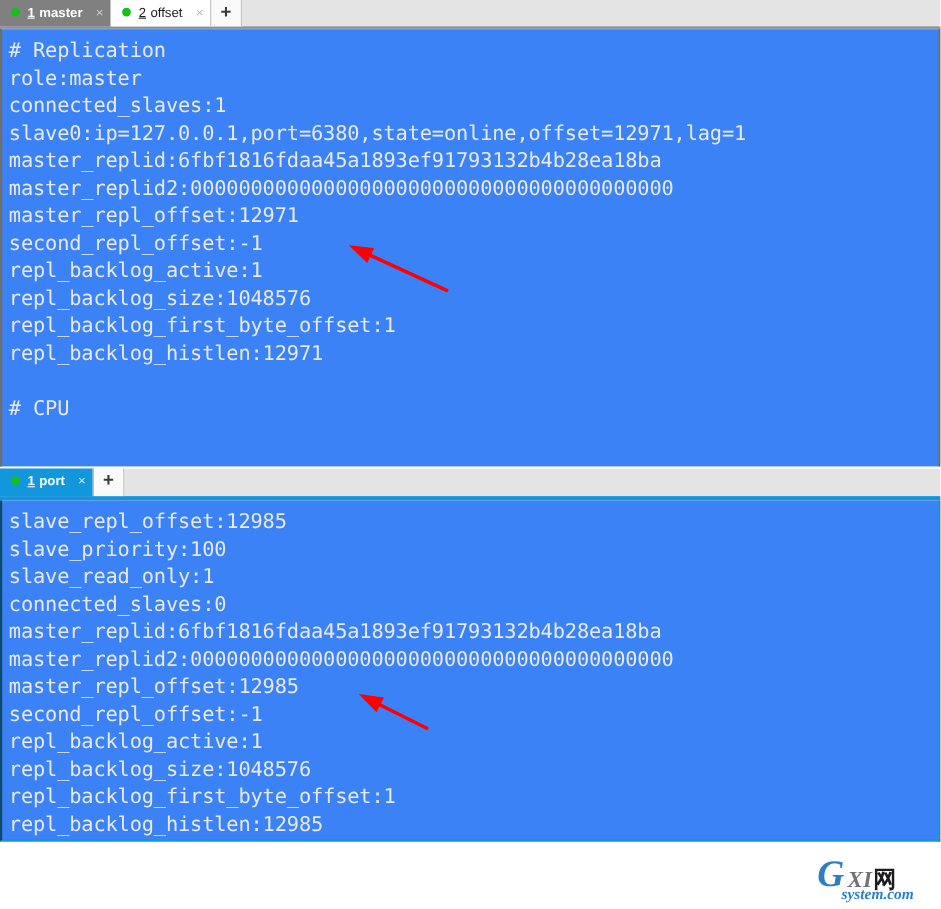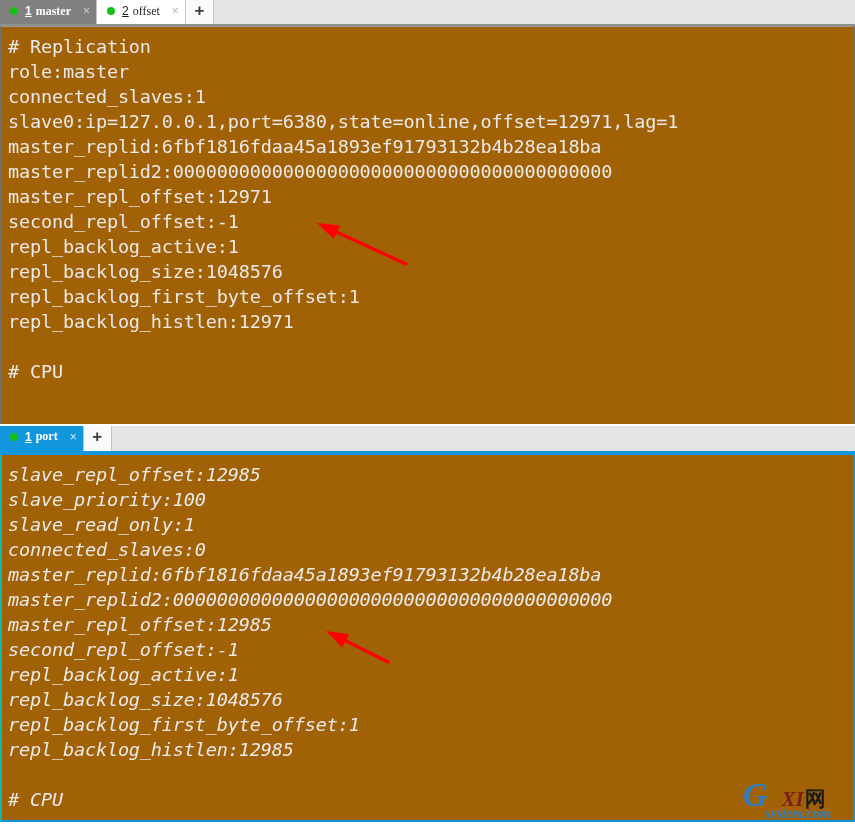--- a/index.html
+++ b/index.html
@@ -77,21 +77,21 @@
     border-radius: 50%;
     background: #15c015;
     margin-right: 7px;
     flex: 0 0 auto;
   }
   .tab-index {
     text-decoration: underline;
     margin-right: 4px;
     font-weight: bold;
   }
-  .tab-title { font-weight: bold; font-family: Liberation Serif, serif; }
+  .tab-title { font-weight: bold; }
   .tab.active-white .tab-title,
   .tab.active-white .tab-index { font-weight: normal; }
   .tab-close {
     margin-left: 12px;
     font-size: 12px;
     color: #cfcfcf;
     line-height: 1;
   }
   .tab.active-white .tab-close { color: #b6b6b6; }
   .tab.active-blue .tab-close { color: #d8ecfa; }
@@ -109,37 +109,36 @@
     font-weight: bold;
     border-right: 1px solid #c3c3c3;
     box-sizing: border-box;
   }
   #window-slave .tab-new { height: 29px; }
   .tabstrip-filler { flex: 1 1 auto; height: 26px; }
 
   
   .console {
     position: relative;
-    background: #a16207;
+    background: #3b82f6;
     color: #e9e9e9;
     overflow: hidden;
     box-sizing: border-box;
   }
   #window-master .console {
     height: 398px;
     border-top: 1px solid #9a9a9a;
     border-left: 2px solid #6e6e6e;
     border-right: 2px solid #6e6e6e;
   }
   #window-slave .console {
-    height: 367px;
-    border-left: 2px solid #14b8a6;
+    height: 310px;
+    border-left: 2px solid #0c4a6e;
     border-right: 2px solid #1296dc;
     border-bottom: 2px solid #1296dc;
-    font-style: italic;
   }
 
   .console-lines {
     padding: 7px 0 0 6px;
     font-family: "DejaVu Sans Mono", monospace;
     font-size: 18.5px;
     line-height: 25px;
     letter-spacing: -0.15px;
     white-space: pre;
   }
@@ -179,22 +178,22 @@
     font-weight: bold;
     font-style: italic;
     line-height: 30px;
     color: #2a7fc4;
   }
   .wm-xi {
     font-size: 21px;
     font-weight: bold;
     font-style: italic;
     line-height: 22px;
-    margin-left: 14px;
-    color: #7f1d1d;
+    margin-left: 3px;
+    color: #737373;
   }
   .wm-cjk {
     font-family: "DejaVu Sans", sans-serif;
     font-size: 21px;
     font-weight: bold;
     line-height: 22px;
     color: #1b1b1b;
     margin-left: 1px;
   }
   .wm-sub {

